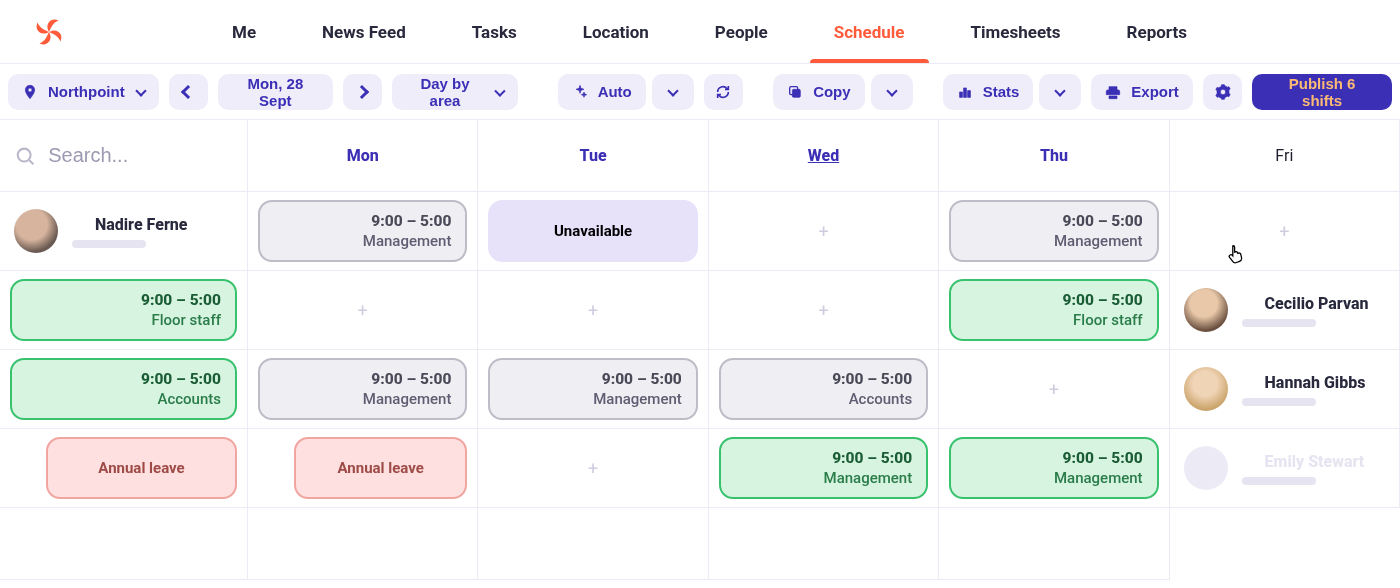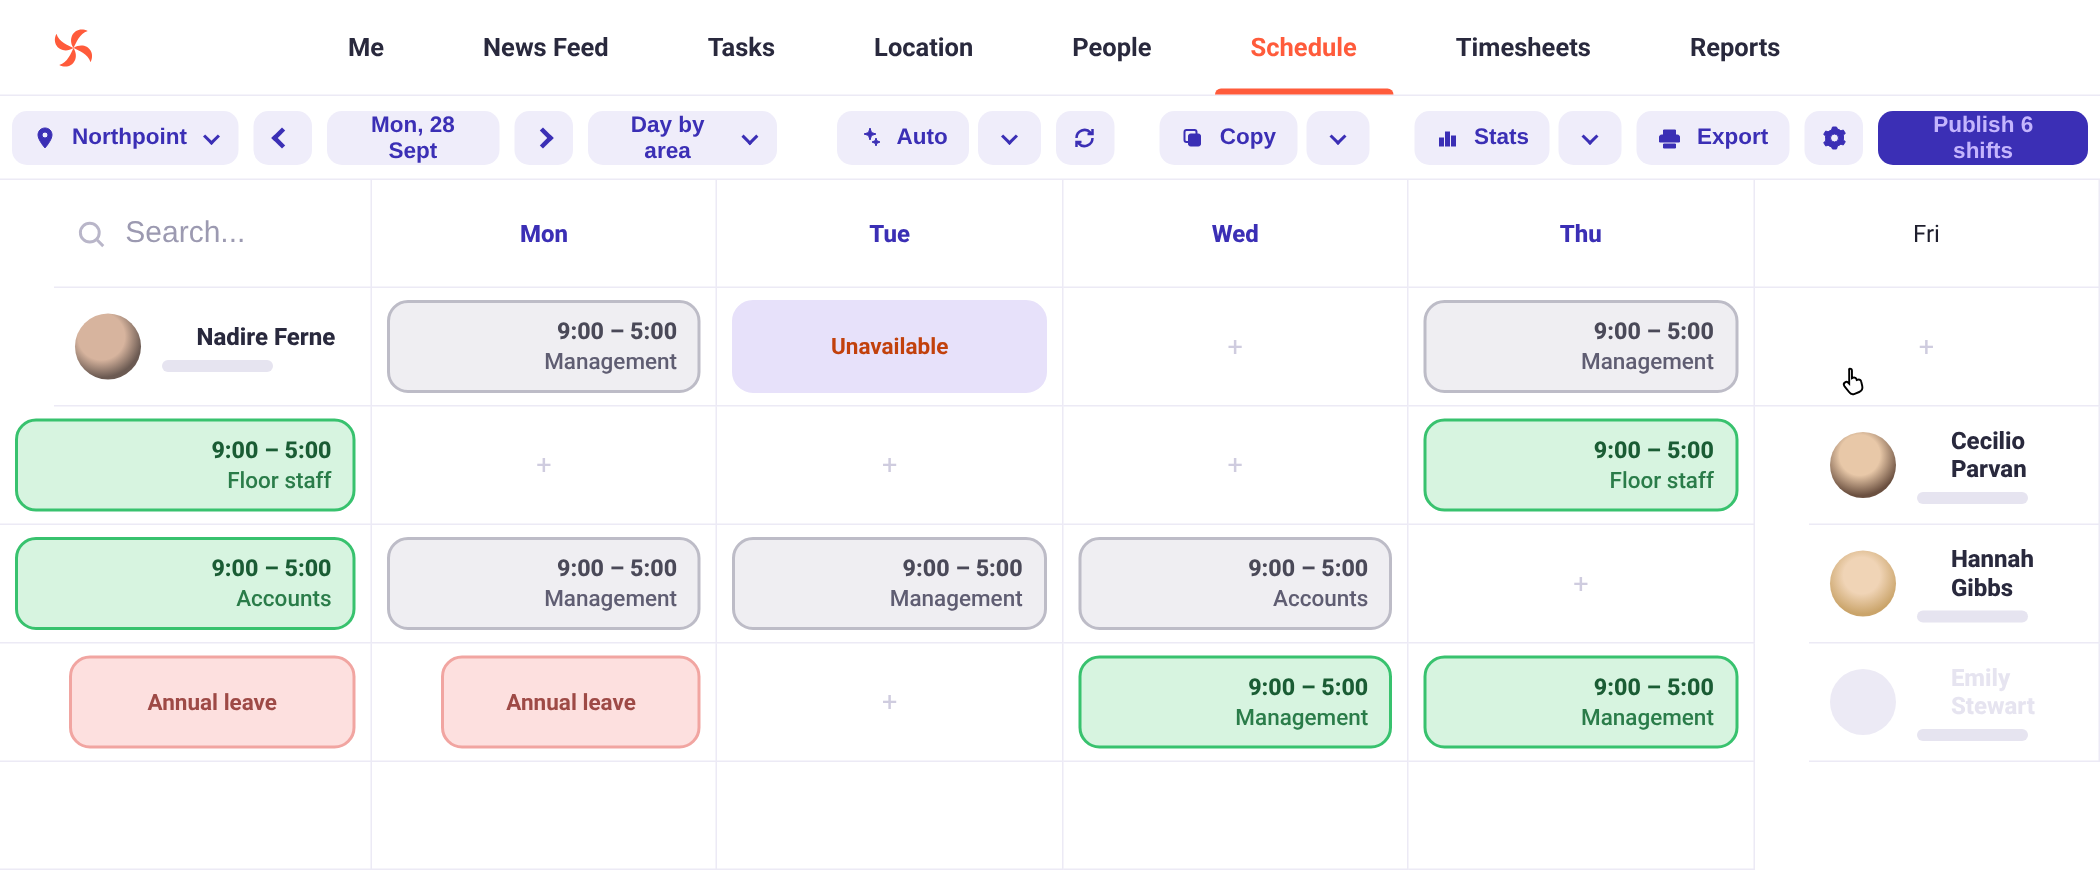--- a/index.html
+++ b/index.html
@@ -20,43 +20,43 @@
   .pill { height:36px; border-radius:10px; background:#efedfa; color:#3b2fb5; font-weight:600; font-size:15px; display:inline-flex; align-items:center; justify-content:center; padding:0 14px; gap:10px; cursor:pointer; border:none; }
   .pill .caret { margin-left:2px; }
   .pill.icon-only { width:42px; padding:0; }
   .chev-left, .chev-right { width:10px; height:10px; border:solid #3b2fb5; border-width:0 3px 3px 0; display:inline-block; }
   .chev-left  { transform:rotate(135deg); }
   .chev-right { transform:rotate(-45deg); }
   .chev-down  { width:8px; height:8px; border:solid currentColor; border-width:0 2.5px 2.5px 0; display:inline-block; transform:rotate(45deg); margin-bottom:2px;}
   .toolbar-spacer { flex:1; }
   .split { display:inline-flex; gap:6px;padding-left:20px; }
   .pill svg { width:16px; height:16px; stroke:#3b2fb5; fill:#3b2fb5; }
-  .publish { background:#3b2fb5; color:#c4b5fd; font-weight:700; padding:0 18px; height:36px; border-radius:10px; border:none; font-size:15px; cursor:pointer; }
+  .publish { background:#3b2fb5; color:#fdba74; font-weight:700; padding:0 18px; height:36px; border-radius:10px; border:none; font-size:15px; cursor:pointer; }
 
   
   .grid { display:grid; grid-template-columns: 248px repeat(5, 1fr); }
   .cell { border:1px solid #eceaf5; border-top:none; border-left:none; min-height:72px; display:flex; align-items:center; justify-content:center; padding:8px 10px; position:relative; }
 
   .search-wrap { display:flex; align-items:center; gap:10px; width:100%; }
   .search-wrap svg { width:26px; height:26px; stroke:#b9b6c9; }
   .search-input { border:none; outline:none; font-size:20px; color:#8b8aa0; width:100%; background:transparent; }
   .search-input::placeholder { color:#9c9ab1; }
 
-  .people-col { justify-content:flex-start; padding-left:14px; gap:14px;margin-left:36px; }
+  .people-col { justify-content:flex-start; padding-left:14px; gap:14px; }
   .avatar { width:44px; height:44px; border-radius:50%; flex:0 0 44px; background:#d8d5e6 center/cover no-repeat; }
   .person-meta { display:flex; flex-direction:column; gap:6px; }
   .person-name { font-weight:800; font-size:16px; color:#29293d;padding-left:23px; }
   .skeleton { width:74px; height:8px; border-radius:4px; background:#e6e4f0; }
   .add-plus { color:#cfccdf; font-size:18px; font-weight:400; user-select:none; }
 
   .shift { width:100%; height:62px; border-radius:14px; padding:8px 14px; display:flex; flex-direction:column; justify-content:center; gap:2px;align-items:flex-end; }
   .shift .time { font-weight:800; font-size:15.5px; }
   .shift .role { font-size:15px; color:#5f5d72; font-weight:500; }
   .shift.centered { align-items:center; justify-content:center; }
-  .shift.centered .role { font-weight:700; color:#c2410c; }
+  .shift.centered .role { font-weight:700; color:#000000; }
 
   .shift.gray   { background:#efeef2; border:2px solid #bdbcc7; color:#4a4958;}
   .shift.lav    { background:#e7e1fa; border:1px solid #e7e1fa; }
   .shift.green  { background:#d7f4e0; border:2px solid #38c26e; color:#1a5c34;}
   .shift.green .time { color:#1a5c34; }
   .shift.green .role { color:#2a7c49; }
   .shift.red    { background:#fde0df; border:2px solid #f1a5a1;margin-left:36px; }
   .shift.red .role { color:#9e4a46; }
 
   .cursor-icon { position:absolute; width:22px; height:24px; pointer-events:none; }
@@ -191,21 +191,21 @@
       <div class="search-wrap">
         <svg viewBox="0 0 24 24" fill="none" stroke-width="2.2" stroke="#b9b6c9">
           <circle cx="11" cy="11" r="7"></circle>
           <line x1="21" y1="21" x2="16.5" y2="16.5"></line>
         </svg>
         <input class="search-input" placeholder="Search..." style="">
       </div>
     </div>
     <div class="cell head-row" style="height: 72px; font-weight: 800; color: rgb(59, 47, 181); font-size: 16px;">Mon</div>
     <div class="cell head-row" style="height: 72px; font-weight: 800; color: rgb(59, 47, 181); font-size: 16px;">Tue</div>
-    <div class="cell head-row" style="height: 72px; font-weight: 800; color: rgb(59, 47, 181); font-size: 16px;">Wed</div>
+    <div class="cell head-row" style="height: 72px; font-weight: 800; color: rgb(59, 47, 181); font-size: 16px; text-decoration: underline;">Wed</div>
     <div class="cell head-row" style="height: 72px; font-weight: 800; color: rgb(59, 47, 181); font-size: 16px;">Thu</div>
     <div class="cell head-row row">Fri</div>
     <div class="cell people-col row">
       <div class="avatar av1"></div>
       <div class="person-meta">
         <div class="person-name">Nadire Ferne</div>
         <div class="skeleton"></div>
       </div>
     </div>
     <div class="cell row">

